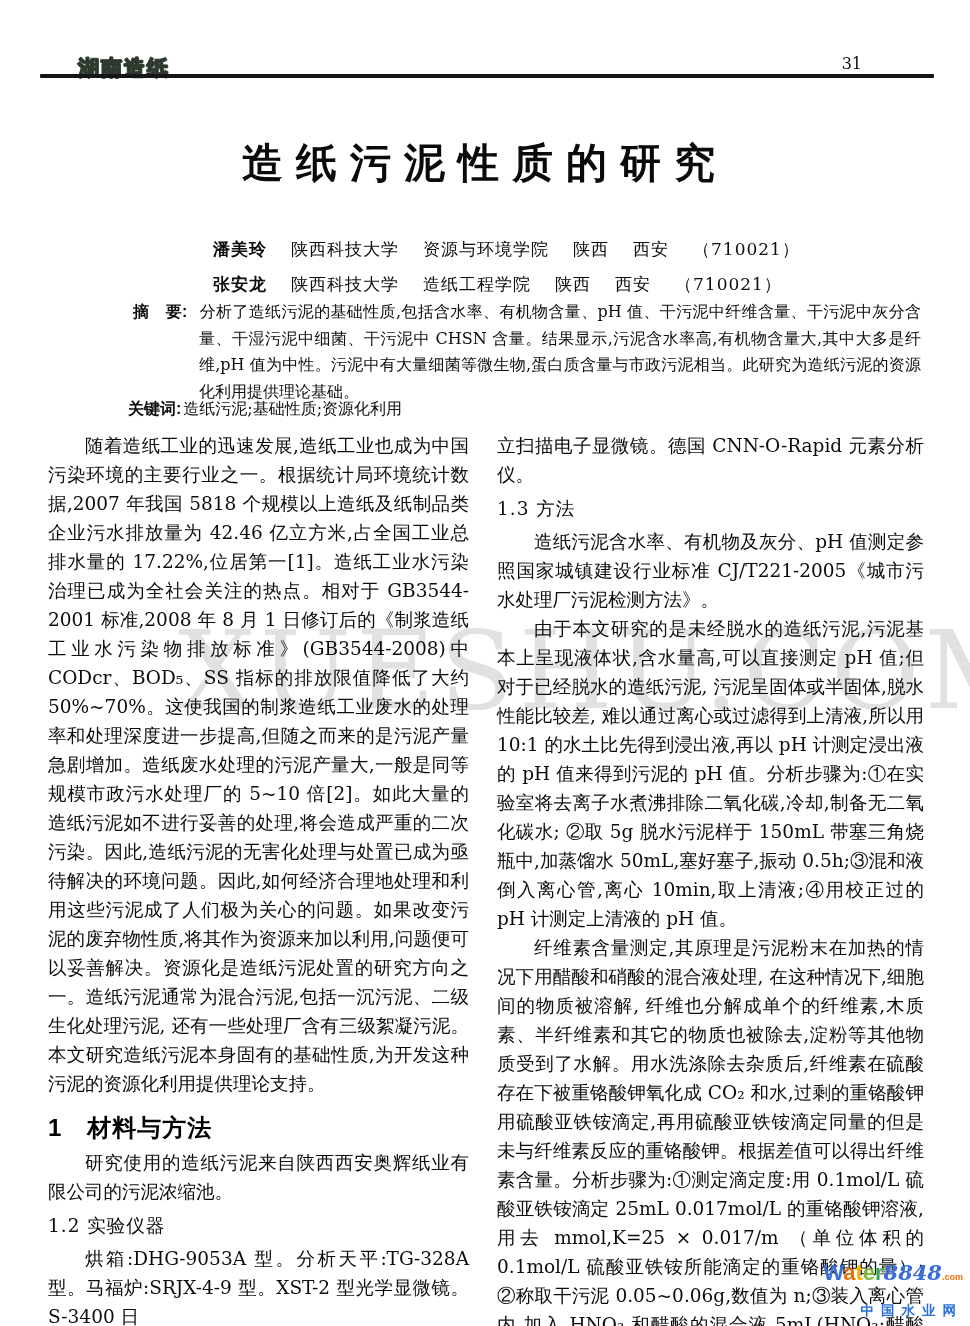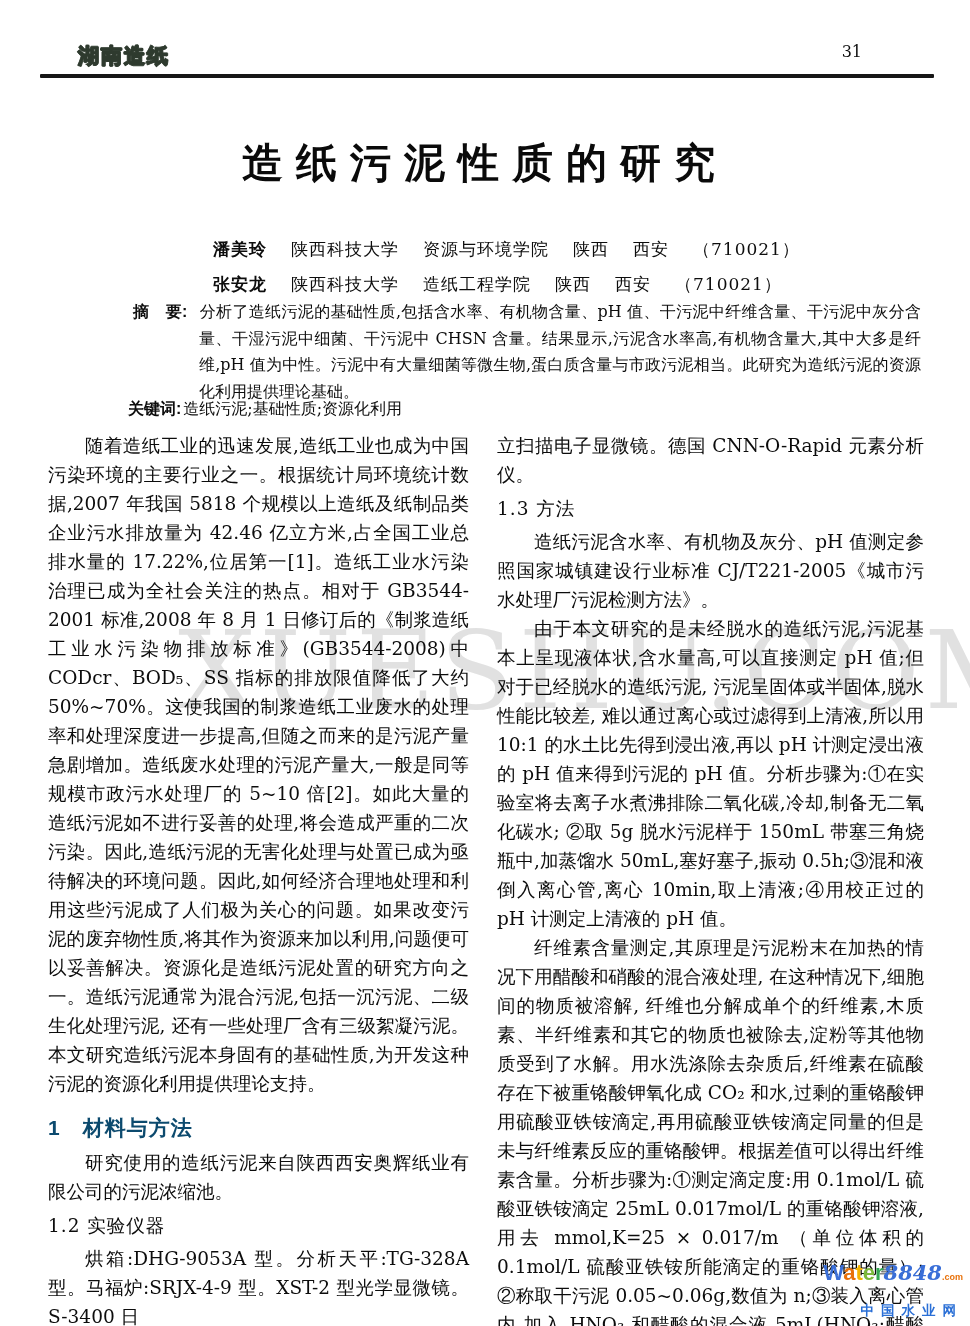--- a/index.html
+++ b/index.html
@@ -7,21 +7,21 @@
   .page{
     position:relative;
     width:970px;height:1326px;
     margin:0 auto;
     background:#ffffff;
     font-family:"DejaVu Serif", serif;
     color:#121212;
     overflow:hidden;
   }
   
-  .hdr{position:absolute;top:40px;left:42px;right:40px;height:34px;}
+  .hdr{position:absolute;top:52px;left:42px;right:40px;height:34px;}
   .journal-logo{
     position:absolute;left:36px;top:2px;
     font-family:"Liberation Sans", sans-serif;
     font-weight:bold;font-size:21px;letter-spacing:2px;
     color:#ffffff;
     -webkit-text-stroke:1.2px #2e3a2e;
     text-shadow:-1px 0 #3a463a,1px 0 #3a463a,0 -1px #3a463a,0 1px #3a463a;
   }
   .hdr-center{
     position:absolute;left:0;right:110px;top:6px;text-align:center;
@@ -70,21 +70,21 @@
   
   .col{position:absolute;top:431px;z-index:1;font-size:18.5px;line-height:29px;
     text-align:justify;color:#0c0c0c;}
   .col-left{left:48px;width:421px;}
   .col-right{left:497px;width:427px;}
   .col p{margin:0;}
   .col p.indent{text-indent:2em;}
   .col h2{
     margin:15px 0 6px 0;
     font-family:"Liberation Sans", sans-serif;
-    font-size:21px;font-weight:bold;color:#0c4a6e;letter-spacing:1px;
+    font-size:24px;font-weight:bold;color:#000000;letter-spacing:1px;
   }
   .col h3{
     margin:5px 0 4px 0;
     font-size:18.5px;font-weight:normal;color:#0c0c0c;
     font-family:"DejaVu Serif", serif;letter-spacing:1px;
   }
   
   .flogo{position:absolute;right:7px;bottom:8px;text-align:right;z-index:2;
     font-family:"Liberation Sans", sans-serif;line-height:1.05;}
   .flogo .row1{white-space:nowrap;}

